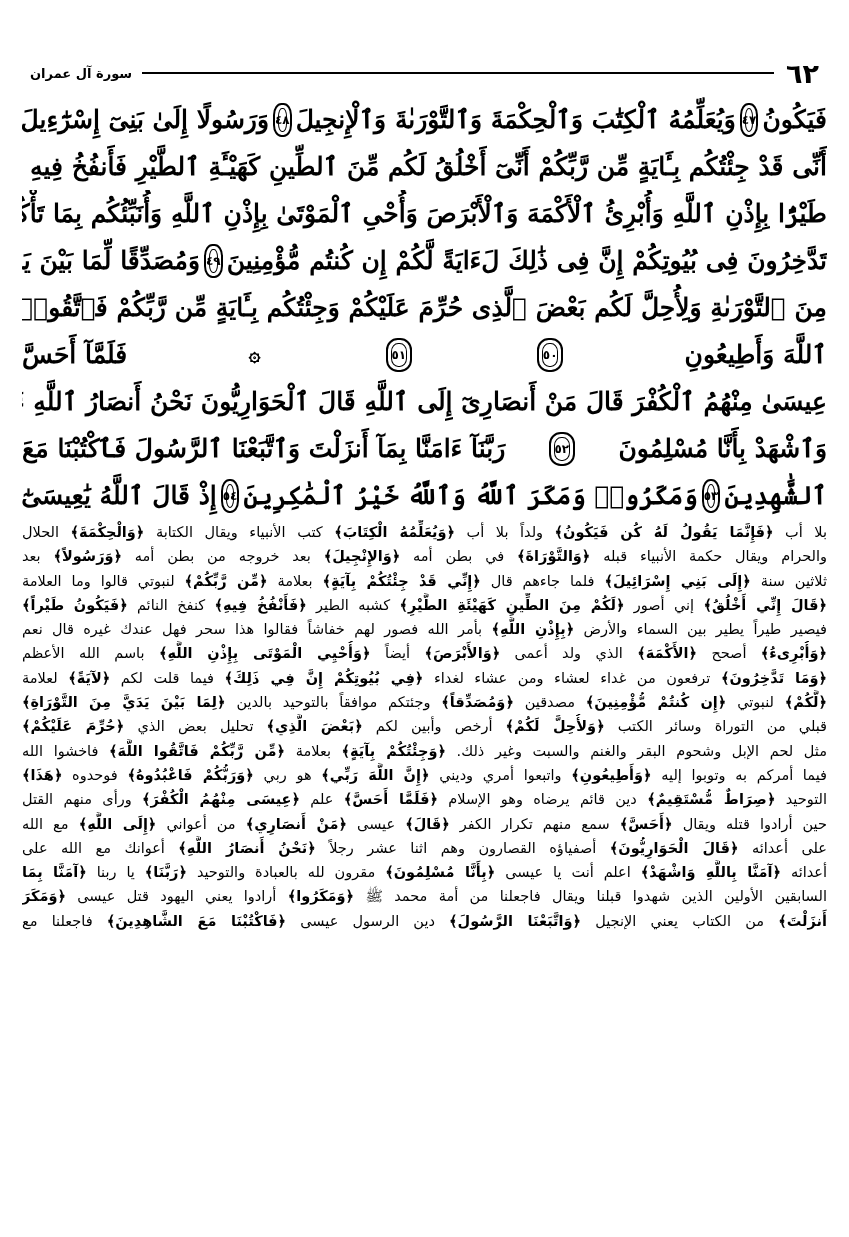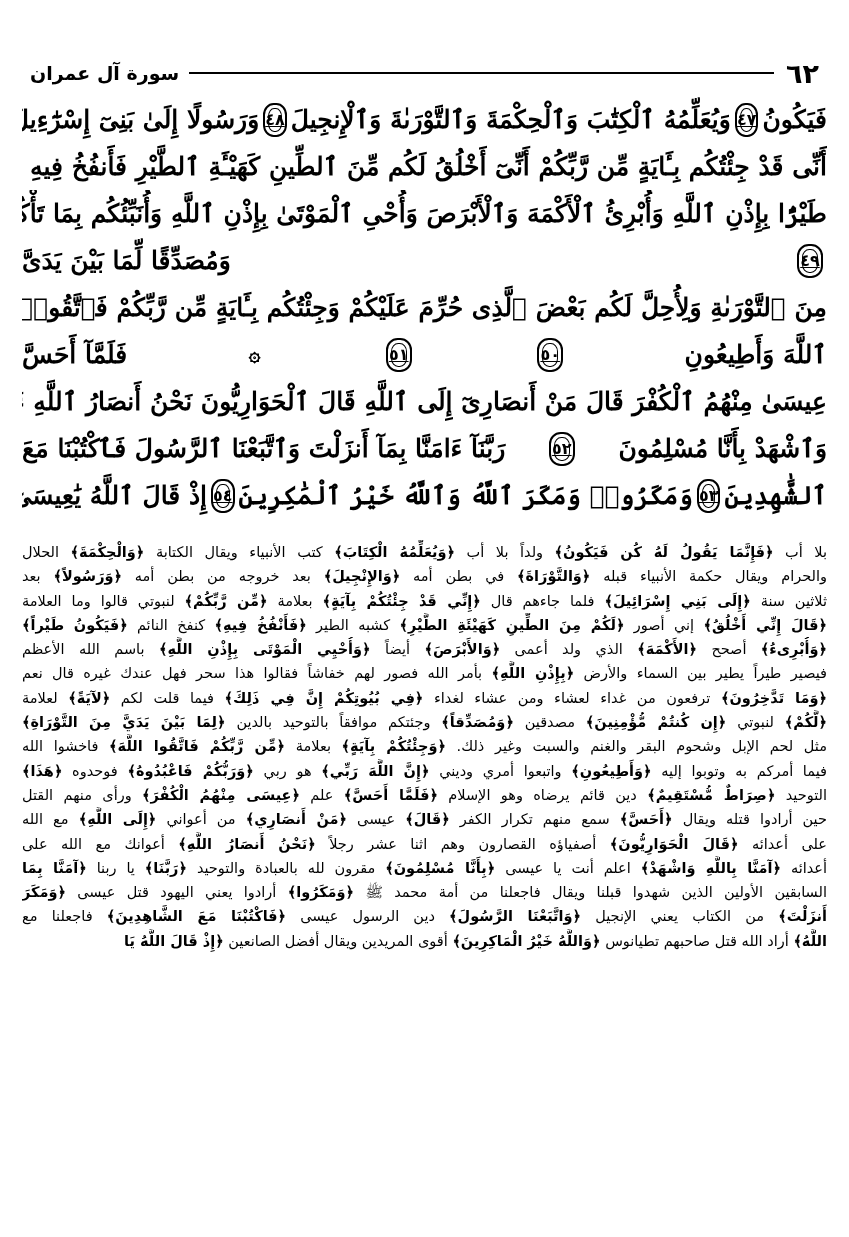--- a/index.html
+++ b/index.html
@@ -6,47 +6,47 @@
     body {
       width: 849px; height: 1237px; overflow: hidden; position: relative;
       color: #000; font-family: "DejaVu Sans", sans-serif;
     }
     .header {
       position: absolute; top: 58px; left: 30px; right: 30px; height: 30px;
       display: flex; align-items: center; direction: rtl;
     }
     .page-number { font-size: 27px; font-weight: bold; padding-left: 6px; }
     .header-rule { flex: 1; border-bottom: 2px solid #000; margin: 0 6px; height: 0; }
-    .surah-name { font-size: 19px; font-weight: bold; padding-right: 4px; }
+    .surah-name { font-size: 13px; font-weight: bold; padding-right: 4px; }
 
     .quran {
       position: absolute; top: 96px; left: 22px; right: 22px;
       direction: rtl; text-align: justify; text-align-last: justify;
       font-family: "DejaVu Serif", serif; font-weight: bold;
     }
     .qline {
       height: 47px; line-height: 47px; font-size: 25px;
       white-space: nowrap; overflow: hidden;
       display: flex; justify-content: space-between; align-items: center;
     }
     .qline .seg { display: inline-block; }
     .ayah-marker {
       display: inline-flex; align-items: center; justify-content: center;
       width: 26px; height: 34px; margin: 16px 4px;
       border: 2px solid #000; border-radius: 45% / 35%;
-      font-family: "DejaVu Sans", sans-serif; font-size: 16px; font-weight: bold;
-      line-height: 1; position: relative; box-sizing: border-box; text-decoration: underline;
+      font-family: "DejaVu Sans", sans-serif; font-size: 12px; font-weight: bold;
+      line-height: 1; position: relative; box-sizing: border-box;
     }
     .ayah-marker::before {
       content: ""; position: absolute; inset: 3px; border: 1px solid #000; border-radius: 45% / 35%;
     }
     .hizb-icon { font-size: 20px; margin: 0 4px; }
 
     .tafsir {
-      position: absolute; top: 540px; left: 22px; right: 22px;
+      position: absolute; top: 520px; left: 22px; right: 22px;
       direction: rtl; font-family: "DejaVu Sans", sans-serif;
     }
     .tline {
       height: 24.3px; line-height: 24.3px; font-size: 14.5px;
       white-space: nowrap; overflow: hidden; text-align: justify; text-align-last: justify;
     }
     .tline.last { text-align-last: right; }
     .qt { font-weight: bold; }
   </style>
 </head>
@@ -66,20 +66,21 @@
       <span class="ayah-marker">٤٨</span>
       <span class="seg">وَرَسُولًا إِلَىٰ بَنِىٓ إِسْرَٰٓءِيلَ</span>
     </div>
     <div class="qline">
       <span class="seg">أَنِّى قَدْ جِئْتُكُم بِـَٔايَةٍ مِّن رَّبِّكُمْ أَنِّىٓ أَخْلُقُ لَكُم مِّنَ ٱلطِّينِ كَهَيْـَٔةِ ٱلطَّيْرِ فَأَنفُخُ فِيهِ فَيَكُونُ</span>
     </div>
     <div class="qline">
       <span class="seg">طَيْرًۢا بِإِذْنِ ٱللَّهِ وَأُبْرِئُ ٱلْأَكْمَهَ وَٱلْأَبْرَصَ وَأُحْىِ ٱلْمَوْتَىٰ بِإِذْنِ ٱللَّهِ وَأُنَبِّئُكُم بِمَا تَأْكُلُونَ وَمَا</span>
     </div>
     <div class="qline">
+      <span class="seg">تَدَّخِرُونَ فِى بُيُوتِكُمْ إِنَّ فِى ذَٰلِكَ لَءَايَةً لَّكُمْ إِن كُنتُم مُّؤْمِنِينَ</span>
       <span class="ayah-marker">٤٩</span>
       <span class="seg">وَمُصَدِّقًا لِّمَا بَيْنَ يَدَىَّ</span>
     </div>
     <div class="qline">
       <span class="seg">مِنَ ٱلتَّوْرَىٰةِ وَلِأُحِلَّ لَكُم بَعْضَ ٱلَّذِى حُرِّمَ عَلَيْكُمْ وَجِئْتُكُم بِـَٔايَةٍ مِّن رَّبِّكُمْ فَٱتَّقُوا۟</span>
     </div>
     <div class="qline">
       <span class="seg">ٱللَّهَ وَأَطِيعُونِ</span>
       <span class="ayah-marker">٥٠</span>
       <span class="ayah-marker">٥١</span>
@@ -101,26 +102,26 @@
       <span class="ayah-marker">٥٤</span>
       <span class="seg">إِذْ قَالَ ٱللَّهُ يَٰعِيسَىٰٓ إِنِّى</span>
     </div>
   </div>
 
 <div class="tafsir" id="tafsir">
     <div class="tline"><span>بلا أب </span><span class="qt">﴿فَإِنَّمَا يَقُولُ لَهُ كُن فَيَكُونُ﴾</span><span> ولداً بلا أب </span><span class="qt">﴿وَيُعَلِّمُهُ الْكِتَابَ﴾</span><span> كتب الأنبياء ويقال الكتابة </span><span class="qt">﴿وَالْحِكْمَةَ﴾</span><span> الحلال</span></div>
     <div class="tline"><span>والحرام ويقال حكمة الأنبياء قبله </span><span class="qt">﴿وَالتَّوْرَاةَ﴾</span><span> في بطن أمه </span><span class="qt">﴿وَالإِنْجِيلَ﴾</span><span> بعد خروجه من بطن أمه </span><span class="qt">﴿وَرَسُولاً﴾</span><span> بعد</span></div>
     <div class="tline"><span>ثلاثين سنة </span><span class="qt">﴿إِلَى بَنِي إِسْرَائِيلَ﴾</span><span> فلما جاءهم قال </span><span class="qt">﴿إِنِّي قَدْ جِئْتُكُمْ بِآيَةٍ﴾</span><span> بعلامة </span><span class="qt">﴿مِّن رَّبِّكُمْ﴾</span><span> لنبوتي قالوا وما العلامة</span></div>
     <div class="tline"><span class="qt">﴿قَالَ إِنِّي أَخْلُقُ﴾</span><span> إني أصور </span><span class="qt">﴿لَكُمْ مِنَ الطِّينِ كَهَيْئَةِ الطَّيْرِ﴾</span><span> كشبه الطير </span><span class="qt">﴿فَأَنْفُخُ فِيهِ﴾</span><span> كنفخ النائم </span><span class="qt">﴿فَيَكُونُ طَيْراً﴾</span></div>
+    <div class="tline"><span>فيصير طيراً يطير بين السماء والأرض </span><span class="qt">﴿بِإِذْنِ اللَّهِ﴾</span><span> بأمر الله فصور لهم خفاشاً فقالوا هذا سحر فهل عندك غيره قال نعم</span></div>
     <div class="tline"><span class="qt">﴿وَأُبْرِىءُ﴾</span><span> أصحح </span><span class="qt">﴿الأَكْمَهَ﴾</span><span> الذي ولد أعمى </span><span class="qt">﴿وَالأَبْرَصَ﴾</span><span> أيضاً </span><span class="qt">﴿وَأُحْيِي الْمَوْتَى بِإِذْنِ اللَّهِ﴾</span><span> باسم الله الأعظم</span></div>
-    <div class="tline"><span>فيصير طيراً يطير بين السماء والأرض </span><span class="qt">﴿بِإِذْنِ اللَّهِ﴾</span><span> بأمر الله فصور لهم خفاشاً فقالوا هذا سحر فهل عندك غيره قال نعم</span></div>
     <div class="tline"><span class="qt">﴿وَمَا تَدَّخِرُونَ﴾</span><span> ترفعون من غداء لعشاء ومن عشاء لغداء </span><span class="qt">﴿فِي بُيُوتِكُمْ إِنَّ فِي ذَلِكَ﴾</span><span> فيما قلت لكم </span><span class="qt">﴿لآيَةً﴾</span><span> لعلامة</span></div>
     <div class="tline"><span class="qt">﴿لَّكُمْ﴾</span><span> لنبوتي </span><span class="qt">﴿إِن كُنتُمْ مُّؤْمِنِينَ﴾</span><span> مصدقين </span><span class="qt">﴿وَمُصَدِّقاً﴾</span><span> وجئتكم موافقاً بالتوحيد بالدين </span><span class="qt">﴿لِمَا بَيْنَ يَدَيَّ مِنَ التَّوْرَاةِ﴾</span></div>
+    <div class="tline"><span>قبلي من التوراة وسائر الكتب </span><span class="qt">﴿وَلأُحِلَّ لَكُمْ﴾</span><span> أرخص وأبين لكم </span><span class="qt">﴿بَعْضَ الَّذِي﴾</span><span> تحليل بعض الذي </span><span class="qt">﴿حُرِّمَ عَلَيْكُمْ﴾</span></div>
     <div class="tline"><span>مثل لحم الإبل وشحوم البقر والغنم والسبت وغير ذلك. </span><span class="qt">﴿وَجِئْتُكُمْ بِآيَةٍ﴾</span><span> بعلامة </span><span class="qt">﴿مِّن رَّبِّكُمْ فَاتَّقُوا اللَّهَ﴾</span><span> فاخشوا الله</span></div>
     <div class="tline"><span>فيما أمركم به وتوبوا إليه </span><span class="qt">﴿وَأَطِيعُونِ﴾</span><span> واتبعوا أمري وديني </span><span class="qt">﴿إِنَّ اللَّهَ رَبِّي﴾</span><span> هو ربي </span><span class="qt">﴿وَرَبُّكُمْ فَاعْبُدُوهُ﴾</span><span> فوحدوه </span><span class="qt">﴿هَذَا﴾</span></div>
     <div class="tline"><span>التوحيد </span><span class="qt">﴿صِرَاطٌ مُّسْتَقِيمٌ﴾</span><span> دين قائم يرضاه وهو الإسلام </span><span class="qt">﴿فَلَمَّا أَحَسَّ﴾</span><span> علم </span><span class="qt">﴿عِيسَى مِنْهُمُ الْكُفْرَ﴾</span><span> ورأى منهم القتل</span></div>
     <div class="tline"><span>حين أرادوا قتله ويقال </span><span class="qt">﴿أَحَسَّ﴾</span><span> سمع منهم تكرار الكفر </span><span class="qt">﴿قَالَ﴾</span><span> عيسى </span><span class="qt">﴿مَنْ أَنصَارِي﴾</span><span> من أعواني </span><span class="qt">﴿إِلَى اللَّهِ﴾</span><span> مع الله</span></div>
     <div class="tline"><span>على أعدائه </span><span class="qt">﴿قَالَ الْحَوَارِيُّونَ﴾</span><span> أصفياؤه القصارون وهم اثنا عشر رجلاً </span><span class="qt">﴿نَحْنُ أَنصَارُ اللَّهِ﴾</span><span> أعوانك مع الله على</span></div>
     <div class="tline"><span>أعدائه </span><span class="qt">﴿آمَنَّا بِاللَّهِ وَاشْهَدْ﴾</span><span> اعلم أنت يا عيسى </span><span class="qt">﴿بِأَنَّا مُسْلِمُونَ﴾</span><span> مقرون لله بالعبادة والتوحيد </span><span class="qt">﴿رَبَّنَا﴾</span><span> يا ربنا </span><span class="qt">﴿آمَنَّا بِمَا</span></div>
     <div class="tline"><span>السابقين الأولين الذين شهدوا قبلنا ويقال فاجعلنا من أمة محمد ﷺ </span><span class="qt">﴿وَمَكَرُوا﴾</span><span> أرادوا يعني اليهود قتل عيسى </span><span class="qt">﴿وَمَكَرَ</span></div>
     <div class="tline"><span class="qt">أَنزَلْتَ﴾</span><span> من الكتاب يعني الإنجيل </span><span class="qt">﴿وَاتَّبَعْنَا الرَّسُولَ﴾</span><span> دين الرسول عيسى </span><span class="qt">﴿فَاكْتُبْنَا مَعَ الشَّاهِدِينَ﴾</span><span> فاجعلنا مع</span></div>
-    <div class="tline last"><span class="qt">اللَّهُ﴾</span><span> أراد الله قتل صاحبهم تطيانوس </span><span class="qt">﴿وَاللَّهُ خَيْرُ الْمَاكِرِينَ﴾</span><span> أقوى المريدين ويقال أفضل الصانعين </span><span class="qt">﴿إِذْ قَالَ اللَّهُ يَا</span></div>
   </div>
 
 </body></html>

